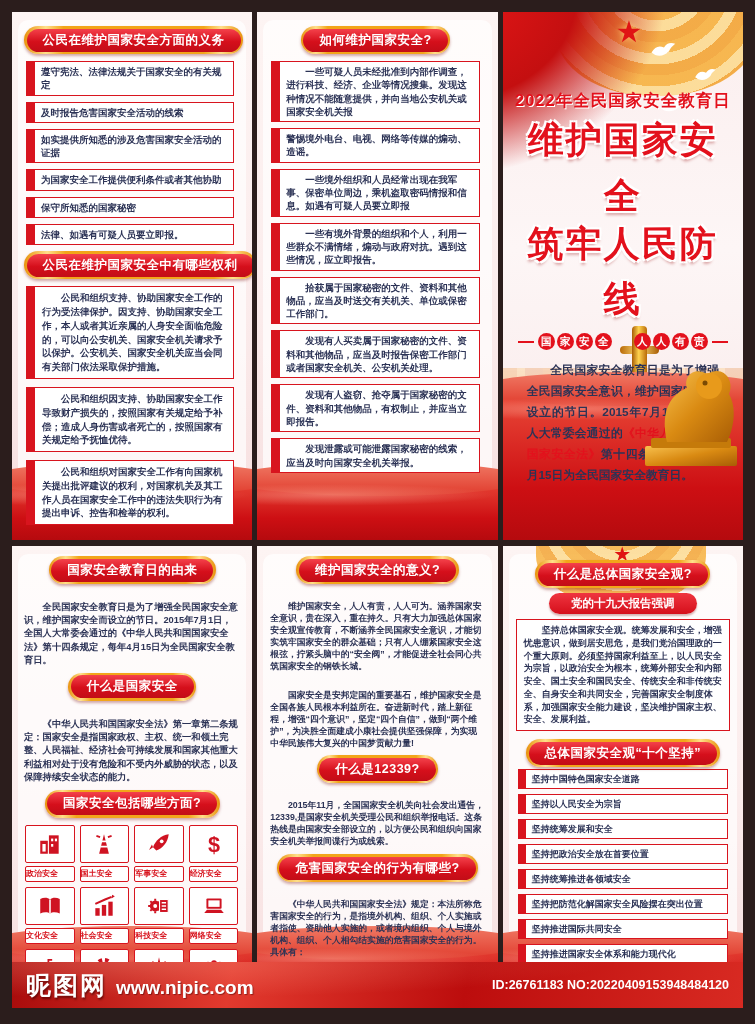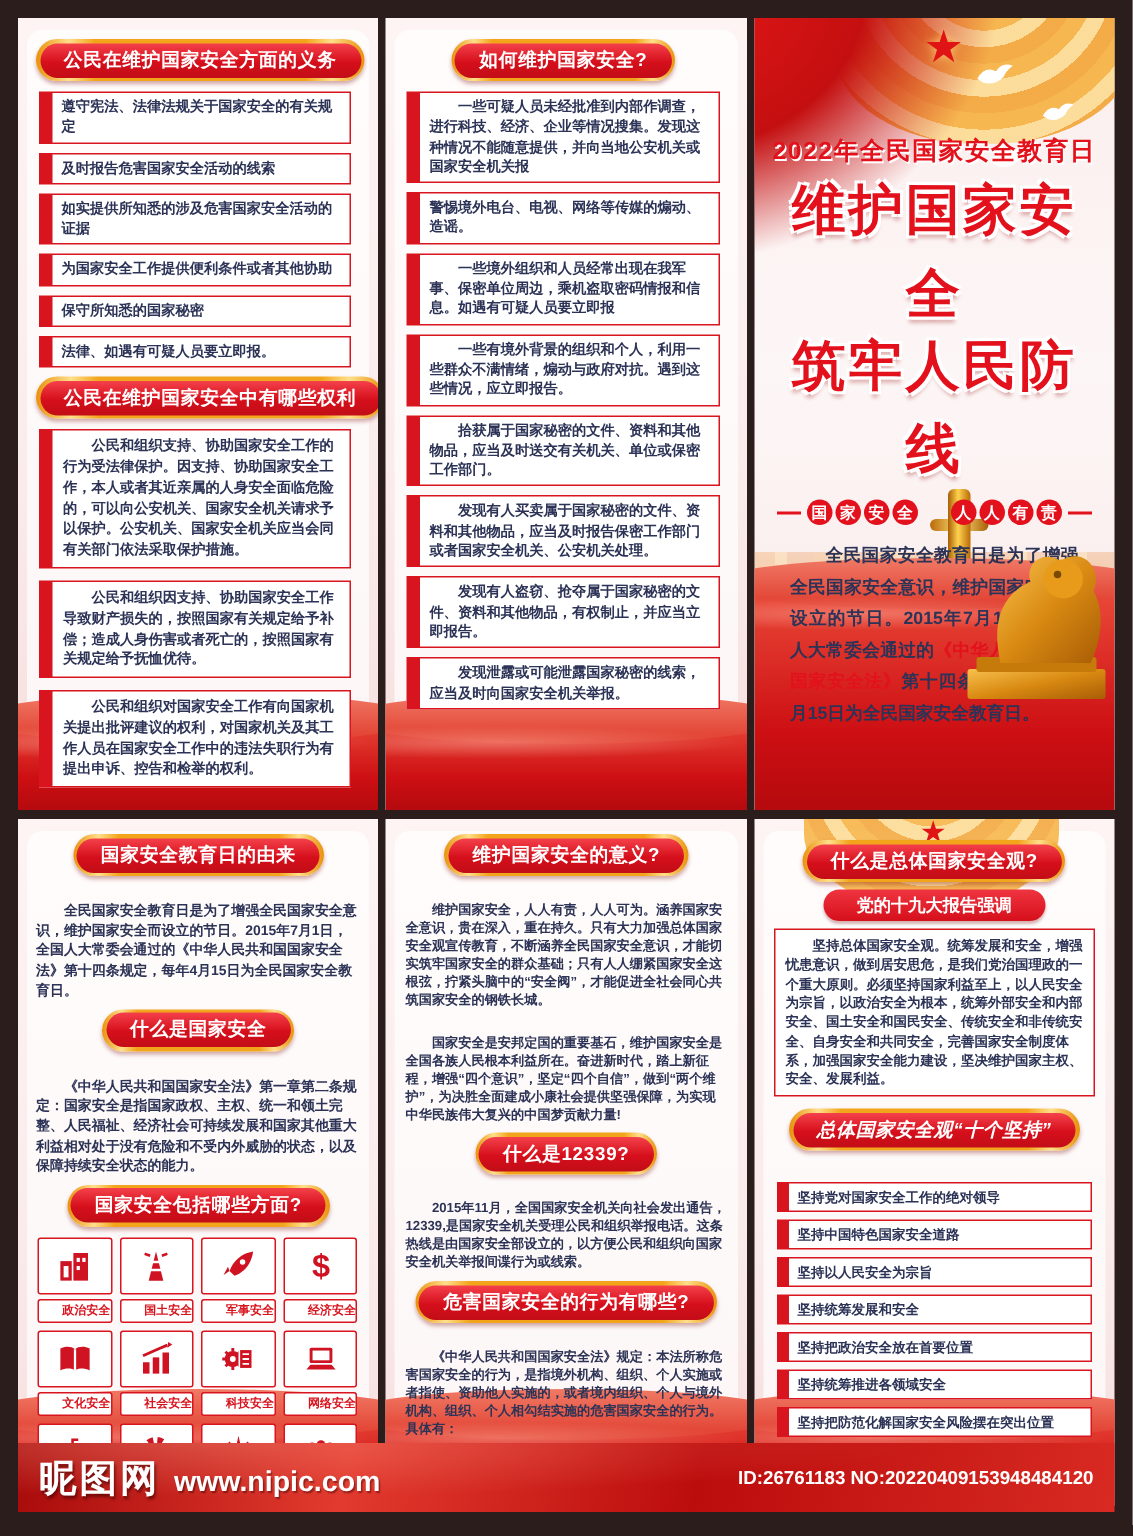--- a/index.html
+++ b/index.html
@@ -75,21 +75,21 @@
   .skyline { position:absolute; bottom:120px; left:0; right:0; height:52px; z-index:1; opacity:.55;
           background:linear-gradient(0deg, rgba(240,160,60,.7), rgba(240,160,60,0)),
           repeating-linear-gradient(90deg, rgba(235,140,40,.5) 0 14px, rgba(250,190,90,.5) 14px 22px, rgba(225,120,30,.45) 22px 40px); }
 
   
   .cat-grid { display:flex; flex-wrap:wrap; gap:5px; padding:2px 3px; }
   .cat { width:calc(25% - 4px); }
   .cat-icon { border:1.5px solid #d8141e; background:#fff; height:38px; border-radius:2px;
           display:flex; align-items:center; justify-content:center; }
   .cat-label { border:1.5px solid #d8141e; background:#fff; color:#d8141e; font-size:8px; font-weight:700;
-          text-align:right; margin-top:3px; padding:1.5px 0; white-space:nowrap; border-radius:2px; }
+          text-align:left; margin-top:3px; padding:1.5px 0; white-space:nowrap; border-radius:2px; }
 
   
   .mini-item { background:#fff; border:1px solid #d8141e; border-left:8px solid #d8141e;
           padding:2.5px 6px; font-size:9px; font-weight:700; color:#2c3356; margin:0 4px 5px 4px; }
 
   .fan-small { position:absolute; top:-40px; left:14%; width:170px; height:100px; z-index:1; opacity:.8;
           background:repeating-radial-gradient(circle at 50% 5%, #f6ad34 0 10px, #fcd98b 10px 20px, #f2a02a 20px 30px);
           border-radius:0 0 50% 50%; }
   .fan-star { position:absolute; top:-4px; left:46%; font-size:20px; color:#e01414; z-index:2; }
 
@@ -413,22 +413,21 @@
 
     <section class="panel">
       <div class="fan-small"></div>
       <div class="fan-star">★</div>
       <div class="card"></div>
       <div class="red-band"></div>
       <div class="content" style="padding:10px 11px 0 11px;">
         <div class="pill-row" style="margin:4px 0 5px 0;"><span class="pill"><span class="pill-inner">什么是总体国家安全观?</span></span></div>
         <div class="pill-row" style="margin:0 0 5px 0;"><span class="subpill">党的十九大报告强调</span></div>
         <div class="pbox" style="font-size:9px; line-height:1.42; border-left-width:1.5px;">坚持总体国家安全观。统筹发展和安全，增强忧患意识，做到居安思危，是我们党治国理政的一个重大原则。必须坚持国家利益至上，以人民安全为宗旨，以政治安全为根本，统筹外部安全和内部安全、国土安全和国民安全、传统安全和非传统安全、自身安全和共同安全，完善国家安全制度体系，加强国家安全能力建设，坚决维护国家主权、安全、发展利益。</div>
-        <div class="pill-row" style="margin:1px 0 21px 0;font-style:italic;"><span class="pill"><span class="pill-inner">总体国家安全观“十个坚持”</span></span></div>
-        <div class="mini-item">坚持党对国家安全工作的绝对领导</div>
+        <div class="pill-row" style="margin:1px 0 2px 0;"><span class="pill"><span class="pill-inner">总体国家安全观“十个坚持”</span></span></div>
         <div class="mini-item">坚持中国特色国家安全道路</div>
         <div class="mini-item">坚持以人民安全为宗旨</div>
         <div class="mini-item">坚持统筹发展和安全</div>
         <div class="mini-item">坚持把政治安全放在首要位置</div>
         <div class="mini-item">坚持统筹推进各领域安全</div>
         <div class="mini-item">坚持把防范化解国家安全风险摆在突出位置</div>
         <div class="mini-item">坚持推进国际共同安全</div>
         <div class="mini-item">坚持推进国家安全体系和能力现代化</div>
         <div class="mini-item">坚持加强国家安全干部队伍建设</div>
       </div>

